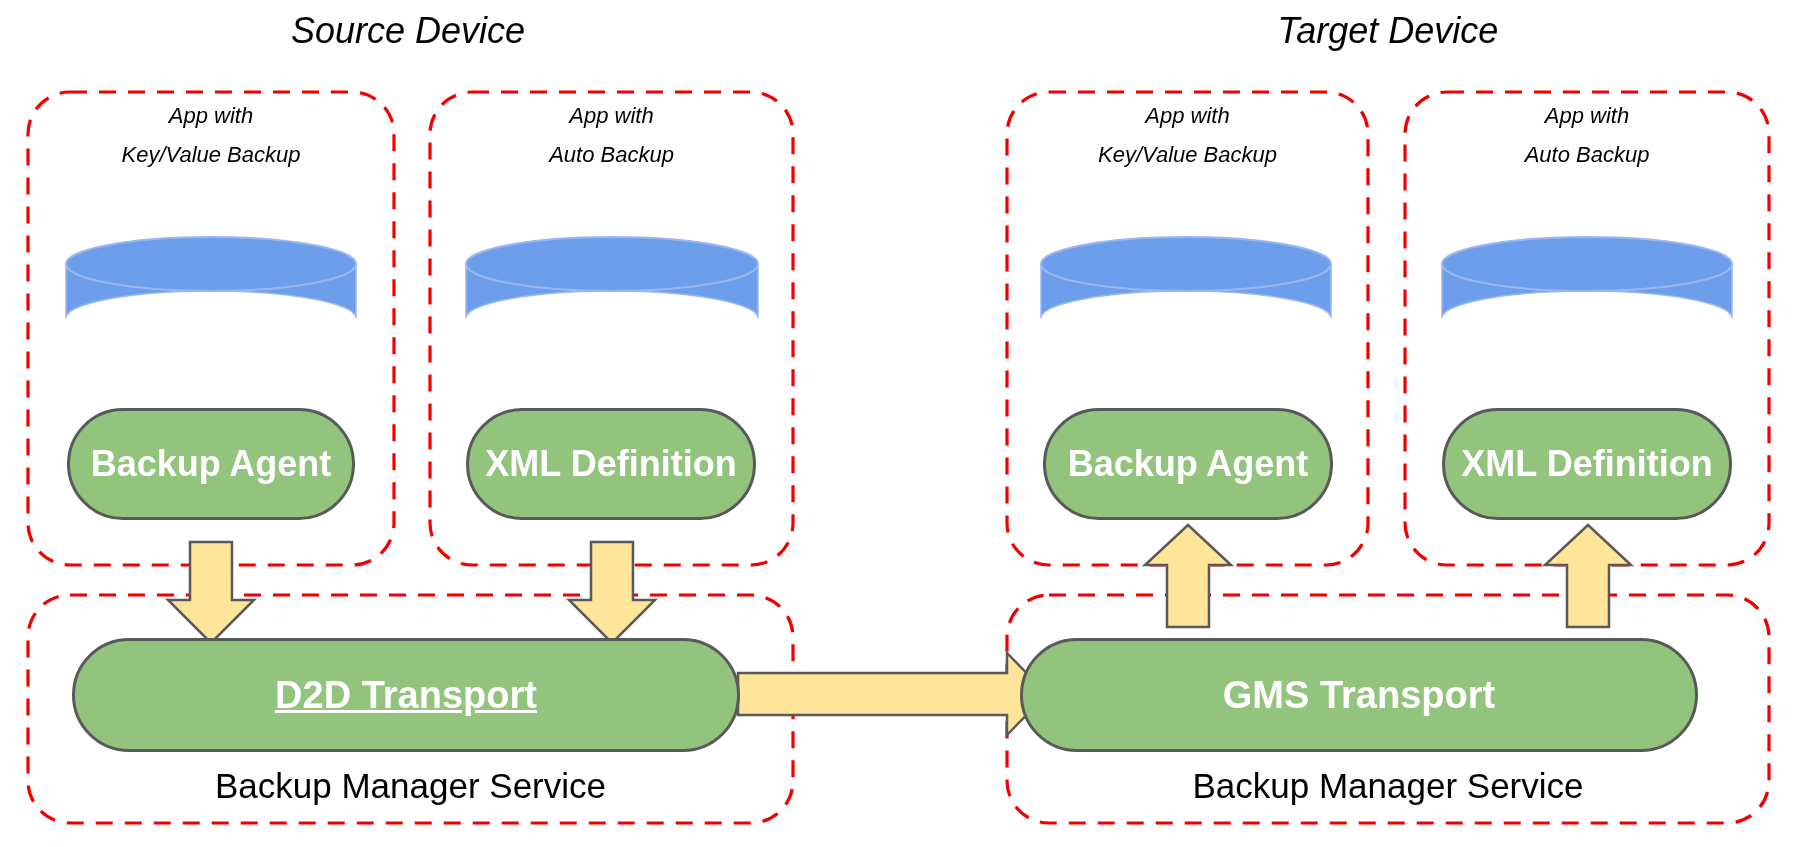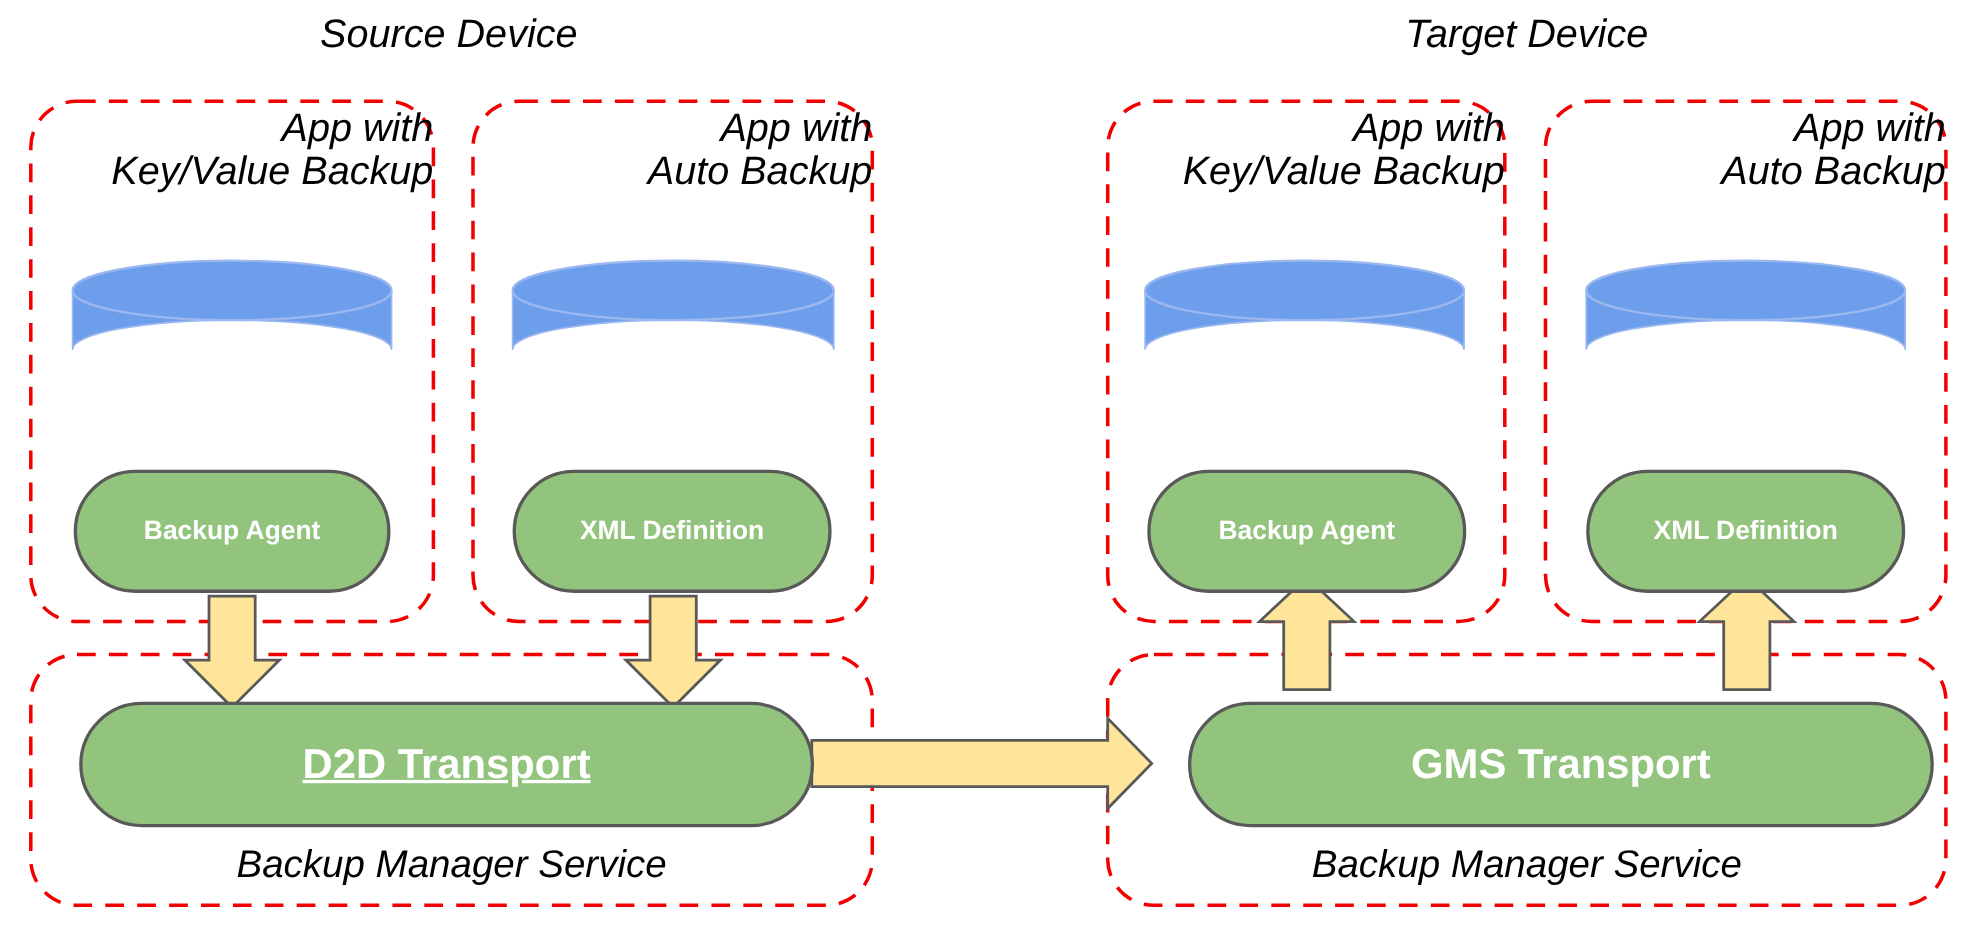--- a/index.html
+++ b/index.html
@@ -23,48 +23,47 @@
   .abs{position:absolute;}
   .device-title{
     font-style:italic;
     font-size:36px;
     color:var(--text);
     text-align:center;
     white-space:nowrap;
   }
   .app-title{
     font-style:italic;
-    font-size:36px;
+    font-size:22px;
     line-height:39px;
     color:var(--text);
-    text-align:right;
+    text-align:center;
     white-space:nowrap;
   }
   .pill{
     display:flex;align-items:center;justify-content:center;
     background:var(--green);
     border:3px solid var(--shape-border);
     border-radius:56px;
     box-sizing:border-box;
     color:#ffffff;
     font-weight:bold;
     text-align:center;
     white-space:nowrap;
   }
-  .pill.small{font-size:24px;margin-top:19px;}
+  .pill.small{font-size:36px;}
   .pill.big{font-size:38px;}
   .data-label{
     color:#ffffff;
     font-weight:bold;
     font-size:48px;
     text-align:center;
     white-space:nowrap;
   }
   .bms-label{
-    font-style:italic;
     font-size:35px;
     color:var(--text);
     text-align:center;
     white-space:nowrap;
   }
 </style>
 </head>
 <body>
 
 <div id="stage">
@@ -140,18 +139,18 @@
 
   <div class="abs app-title" style="left:1405px;top:96px;width:364px;">
     <div>App with</div>
     <div>Auto Backup</div>
   </div>
   <div class="abs data-label" style="left:1442px;top:287px;width:290px;">Data</div>
   <div class="abs pill small" style="left:1442px;top:408px;width:290px;height:112px;">
     <span>XML Definition</span>
   </div>
 
-  <div class="abs pill big" style="left:1080px;top:638px;width:678px;height:114px;border-radius:58px;">
+  <div class="abs pill big" style="left:1020px;top:638px;width:678px;height:114px;border-radius:58px;">
     <span>GMS Transport</span>
   </div>
   <div class="abs bms-label" style="left:1007px;top:766px;width:762px;">Backup Manager Service</div>
 
 </div>
 
 </body></html>

